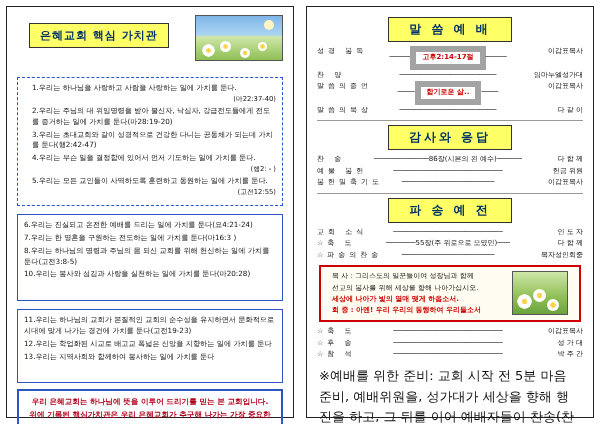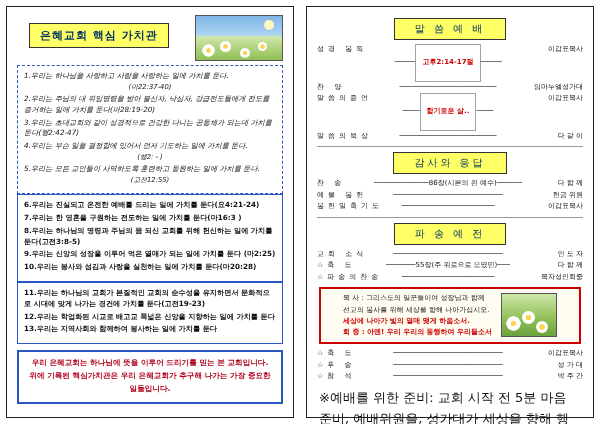--- a/index.html
+++ b/index.html
@@ -54,74 +54,72 @@
     position:absolute;width:13px;height:13px;border-radius:50%;
     background:radial-gradient(circle,#ffd34d 0 2px,#ffffff 2.5px 6px,rgba(255,255,255,0) 6.5px);
   }
   .photo .f1{left:6px;bottom:3px;}
   .photo .f2{left:24px;bottom:8px;width:11px;height:11px;}
   .photo .f3{left:44px;bottom:2px;width:10px;height:10px;}
   .photo .f4{left:62px;bottom:9px;width:9px;height:9px;}
 
   .dash-box{
     border:1px dashed #2b57c4;
-    margin-top:4px;
-    padding:5px 6px 6px 6px;
-    font-style:italic;
+    margin-top:16px;
+    padding:5px 6px 6px 14px;
   }
   .solid-box{
     border:1px solid #2b57c4;
-    margin-top:0;
-    padding:5px 6px 6px 6px;
-    font-weight:bold;
+    margin-top:8px;
+    padding:5px 6px 18px 6px;
   }
   .bottom-box{
     border:2px solid #2b57c4;
     margin-top:6px;
     padding:5px 7px 6px 7px;
   }
   .vitem{
     font-size:7.2px;color:#111;line-height:1.5;margin:0 0 2px 0;
     text-indent:0;
   }
   .vitem .ref{
-    display:block;text-align:center;font-size:6.8px;color:#111;
+    display:block;text-align:right;font-size:6.8px;color:#111;
   }
   .bottom-box .btext{
     font-size:7.6px;color:#b1001c;font-weight:bold;line-height:1.7;
     text-align:center;
   }
 
   
   .sec-head{
     background:#ffff66;
     border:1px solid #333;
     display:inline-block;
     padding:3px 20px;
-    font-size:10px;font-weight:normal;color:#003366;
+    font-size:12px;font-weight:bold;color:#003366;
     letter-spacing:3px;
   }
   .sec-head-wrap{text-align:center;margin:2px 0 4px 0;}
   .ord{
     font-size:7px;color:#111;line-height:1.65;
     display:flex;align-items:flex-start;
   }
   .ord .lbl{width:56px;letter-spacing:4px;white-space:nowrap;}
   .ord .dots{flex:1;overflow:hidden;white-space:nowrap;color:#111;
     letter-spacing:0px;text-align:center;font-size:7px;}
   .ord .val{width:60px;text-align:right;white-space:nowrap;}
   .redbox{
-    border:1px solid #a3a3a3;color:#cc0000;font-weight:bold;
-    padding:12px 6px;font-size:7px;display:inline-block;
+    border:6px solid #a3a3a3;color:#cc0000;font-weight:bold;
+    padding:0 6px;font-size:7px;display:inline-block;
   }
   .hr-thin{border:0;border-top:1px solid #999;margin:4px 0;}
   .notice{
     border:2px solid #cc0000;
     margin:4px 2px 4px 2px;
-    padding:4px 22px;
+    padding:4px 11px;
     display:flex;gap:6px;align-items:flex-start;
     background:#fffdf2;
   }
   .notice-text{flex:1;font-size:7px;color:#111;line-height:1.6;}
   .notice-text .em{color:#cc0000;font-weight:bold;}
   .notice-photo{
     width:54px;height:42px;border:1px solid #555;position:relative;overflow:hidden;
     background:linear-gradient(#cfe6a8 0%,#8fbf55 60%,#6ba33f 100%);
     flex:0 0 auto;
   }
@@ -160,21 +158,20 @@
         <p class="vitem"><span>2.우리는 주님의 대 위임명령을 받아 불신자, 낙심자, 강급전도들에게 전도를 증거하는 일에 가치를 둔다(마28:19-20)</span></p>
         <p class="vitem"><span>3.우리는 초대교회와 같이 성경적으로 건강한 다니는 공동체가 되는데 가치를 둔다(행2:42-47)</span></p>
         <p class="vitem"><span>4.우리는 무슨 일을 결정함에 있어서 먼저 기도하는 일에 가치를 둔다.</span><span class="ref">(행2: - )</span></p>
         <p class="vitem"><span>5.우리는 모든 교인들이 사역하도록 훈련하고 동원하는 일에 가치를 둔다.</span><span class="ref">(고전12:55)</span></p>
       </div>
 
       <div class="solid-box">
         <p class="vitem"><span>6.우리는 진실되고 온전한 예배를 드리는 일에 가치를 둔다(요4:21-24)</span></p>
         <p class="vitem"><span>7.우리는 한 영혼을 구원하는 전도하는 일에 가치를 둔다(마16:3 )</span></p>
         <p class="vitem"><span>8.우리는 하나님의 명령과 주님의 몸 되신 교회를 위해 헌신하는 일에 가치를 둔다(고전3:8-5)</span></p>
-        <p class="vitem"><span>9.우리는 신앙의 성장을 이루어 먹은 열매가 되는 일에 가치를 둔다 (마2:25)</span></p>
         <p class="vitem"><span>10.우리는 봉사와 섬김과 사랑을 실천하는 일에 가치를 둔다(마20:28)</span></p>
       </div>
 
       <div class="solid-box">
         <p class="vitem"><span>11.우리는 하나님의 교회가 본질적인 교회의 순수성을 유지하면서 문화적으로 시대에 맞게 나가는 경건에 가치를 둔다(고전19-23)</span></p>
         <p class="vitem"><span>12.우리는 학업화된 시교로 배고교 폭넓은 신앙을 지향하는 일에 가치를 둔다</span></p>
         <p class="vitem"><span>13.우리는 지역사회와 함께하여 봉사하는 일에 가치를 둔다</span></p>
       </div>
 
       <div class="bottom-box">

